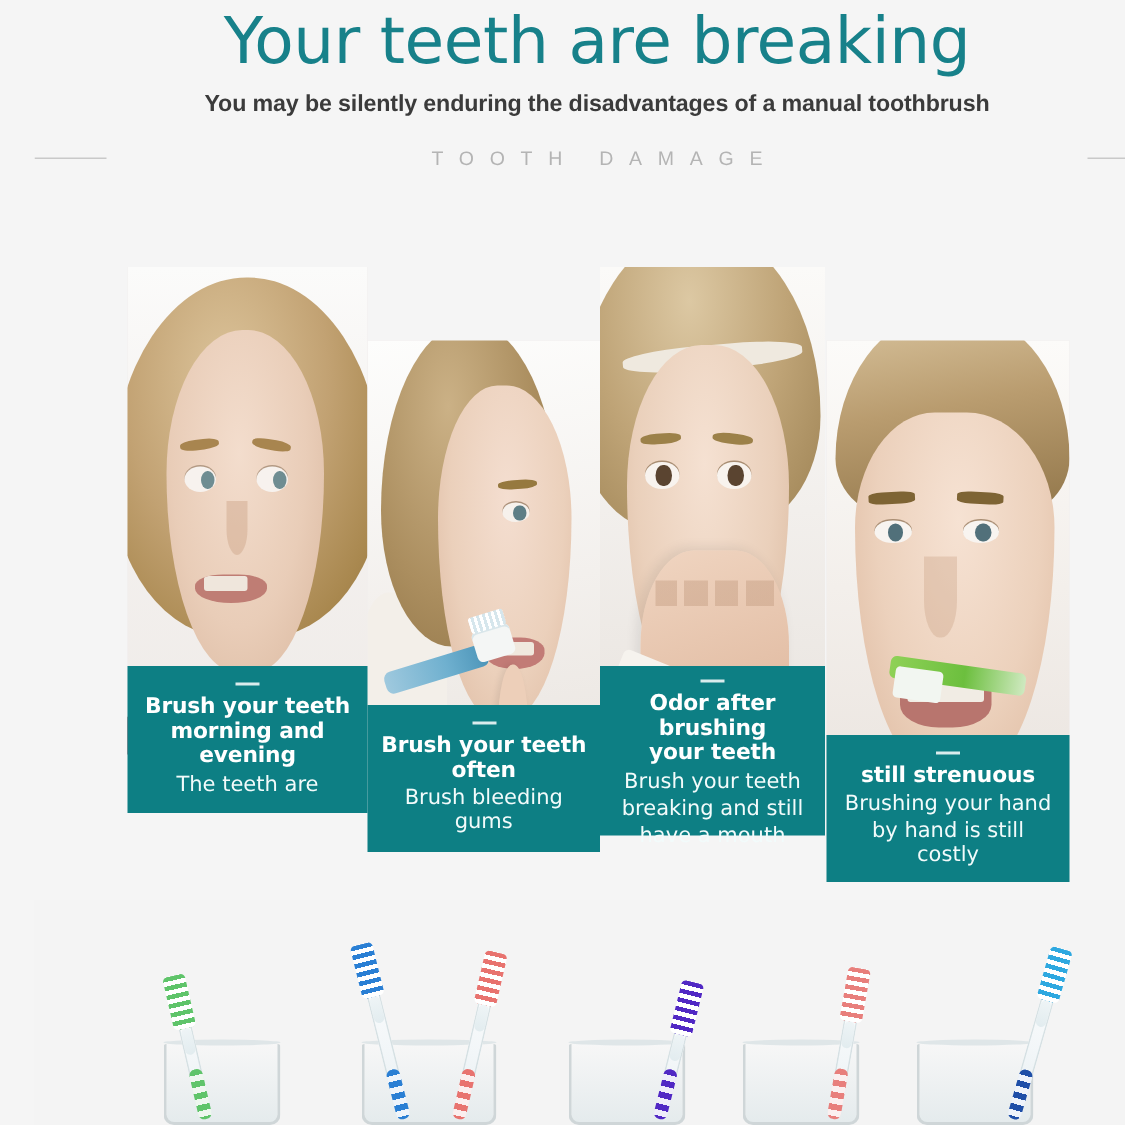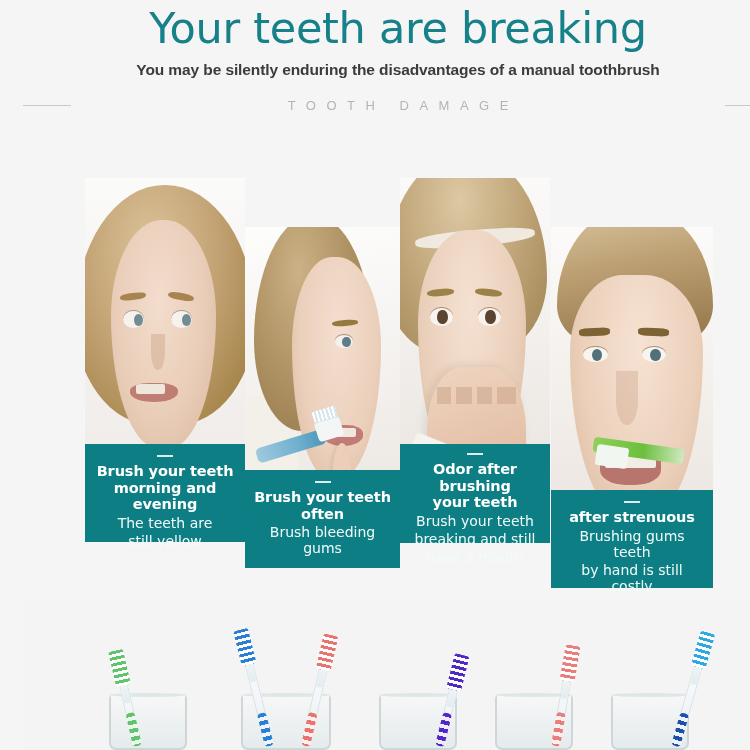--- a/index.html
+++ b/index.html
@@ -267,42 +267,41 @@
         <div class="brush-h"></div>
           <div class="brush-head"></div>
       </div>
     </div>
 
     <div class="cap" style="left:62px;top:444px;width:160px;height:98px;">
       <span class="dash"></span>
       <div class="h">Brush your teeth</div>
       <div class="h">morning and evening</div>
       <div class="p">The teeth are</div>
-      <div class="p">still yellow</div>
     </div>
 
     <div class="cap" style="left:222px;top:470px;width:155px;height:98px;">
       <span class="dash"></span>
       <div class="h">Brush your teeth often</div>
       <div class="p">Brush bleeding gums</div>
     </div>
 
-    <div class="cap" style="left:377px;top:444px;width:150px;height:99px;padding-top:6px;">
+    <div class="cap" style="left:377px;top:444px;width:150px;height:113px;padding-top:6px;">
       <span class="dash"></span>
       <div class="h">Odor after brushing</div>
       <div class="h">your teeth</div>
       <div class="p">Brush your teeth</div>
       <div class="p">breaking and still</div>
       <div class="p">have a mouth</div>
     </div>
 
     <div class="cap" style="left:528px;top:490px;width:162px;height:98px;">
       <span class="dash"></span>
-      <div class="h">after strenuous</div>
-      <div class="p">Brushing gums teeth</div>
+      <div class="h">still strenuous</div>
+      <div class="p">Brushing your hand</div>
       <div class="p">by hand is still costly</div>
     </div>
 
   </div>
 
   <div class="brushband">
 
     <div class="bset" style="left:86px;">
       <div class="glass"></div>
       <div class="tb" style="left:24px;height:96px;transform:rotate(-13deg);transform-origin:bottom center;">

